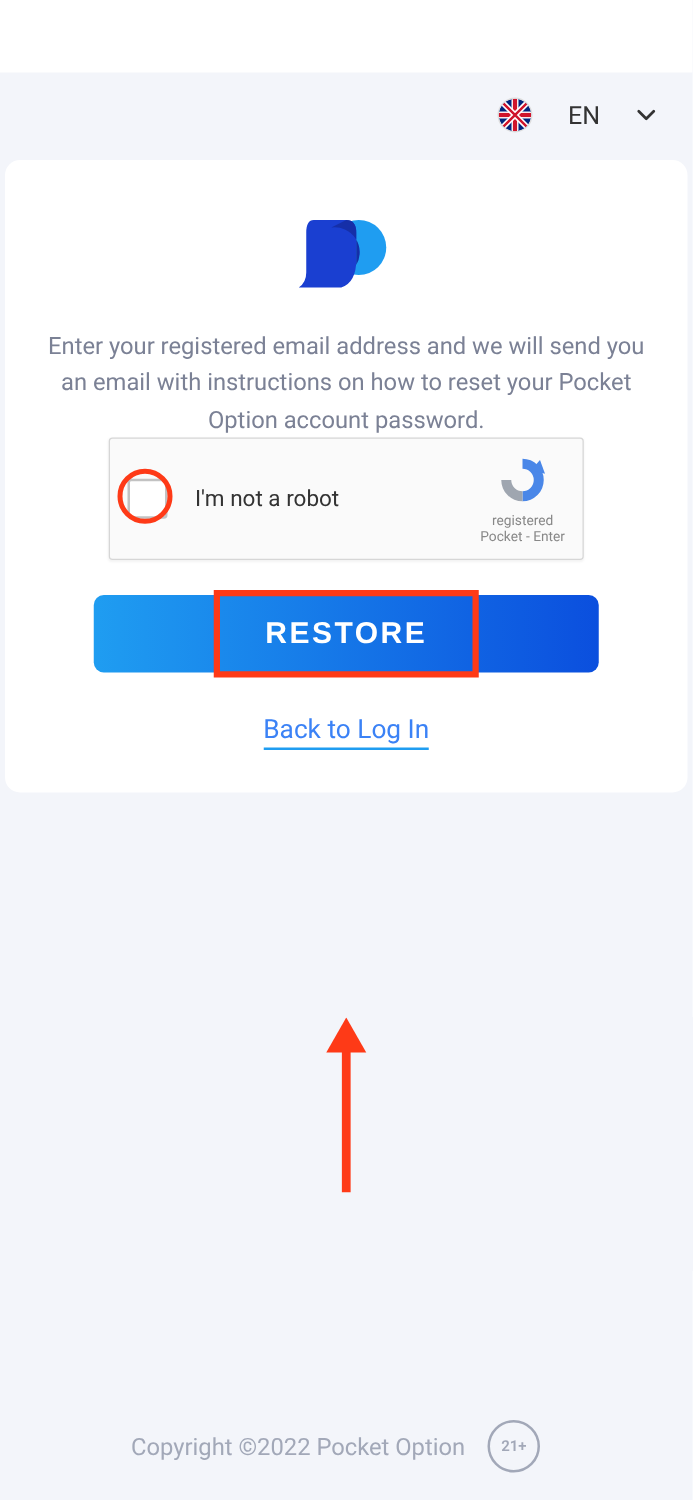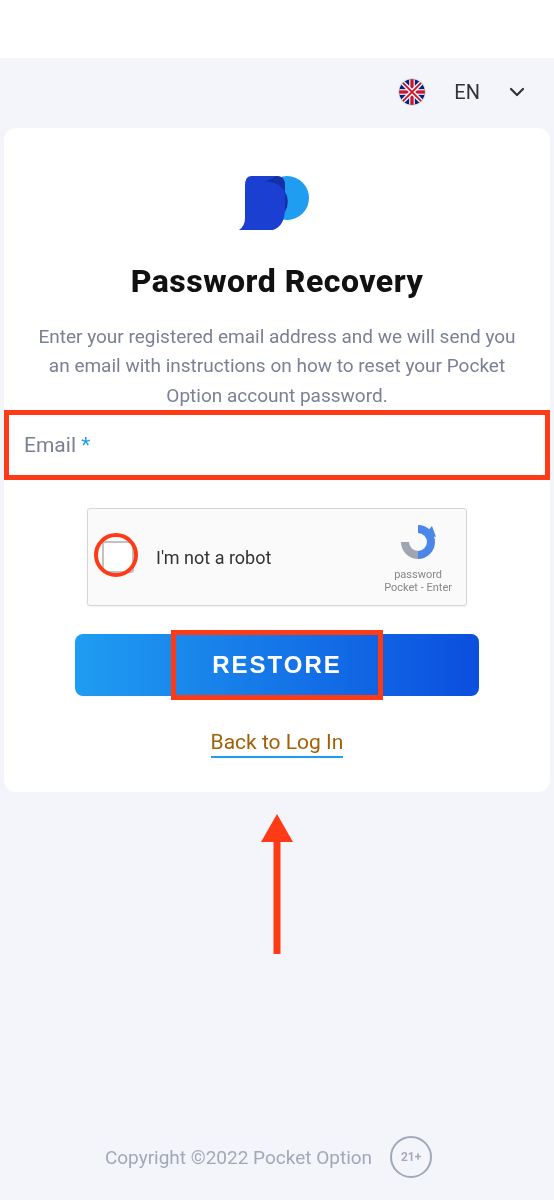--- a/index.html
+++ b/index.html
@@ -147,21 +147,21 @@
       left: 50%;
       transform: translateX(-50%);
       width: 212px;
       height: 70px;
       pointer-events: none;
     }
 
     .back-link {
       display: inline-block;
       font-size: 21px;
-      color: #a16207;
+      color: #3b82f6;
       text-decoration: none;
       border-bottom: 2px solid #1f9df1;
       padding-bottom: 2px;
       cursor: pointer;
     }
 
     .arrow-up {
       position: absolute;
       left: 50%;
       transform: translateX(-50%);
@@ -220,49 +220,39 @@
   </div>
 
   <div class="card">
     <div class="logo-wrap">
       <svg class="logo" viewBox="0 0 80 64">
         <circle cx="50" cy="30" r="22" fill="#1f9df1"></circle>
         <path d="M14 8 Q8 8 8 18 L8 50 Q8 58 2 62 L36 62 Q48 58 48 40 L48 18 Q48 8 40 8 Z" fill="#1a3fd1"></path>
         <path d="M28 14 A20 20 0 0 1 48 44 L48 18 Q48 8 40 8 Z" fill="#152fa8"></path>
       </svg>
     </div>
-    <h1 class="title">Password Recovery</h1>
     <p class="desc">Enter your registered email address and we will send you an email with instructions on how to reset your Pocket Option account password.</p>
 
-    <div class="email-wrap">
-      <div class="email-outline">
-        <input class="email-input" type="text" style="">
-        <div class="email-label">
-          <span>Email</span>
-          <span class="email-asterisk">*</span>
-        </div>
-      </div>
-    </div>
 
     <div class="captcha">
       <div class="captcha-left">
         <div class="captcha-check-wrap">
           <div class="captcha-circle"></div>
           <div class="captcha-checkbox"></div>
         </div>
         <span class="captcha-label">I'm not a robot</span>
       </div>
       <div class="captcha-right">
         <svg class="recaptcha-icon" viewBox="0 0 42 42">
           <path d="M21 4 A17 17 0 0 1 38 21 L30 21 A9 9 0 0 0 21 12 Z" fill="#4a87e8"></path>
           <path d="M38 21 A17 17 0 0 1 21 38 L21 30 A9 9 0 0 0 30 21 Z" fill="#4a87e8"></path>
           <path d="M21 38 A17 17 0 0 1 4 21 L12 21 A9 9 0 0 0 21 30 Z" fill="#9fa6b0"></path>
           <polygon points="35,5 39,16 28,13" fill="#4a87e8"></polygon>
         </svg>
-        <div>password</div>
+        <div>registered</div>
         <div class="captcha-links">
           <span>Pocket</span>
           <span> - </span>
           <span>Enter</span>
         </div>
       </div>
     </div>
 
     <div class="restore-wrap">
       <button class="restore-btn">RESTORE</button>

